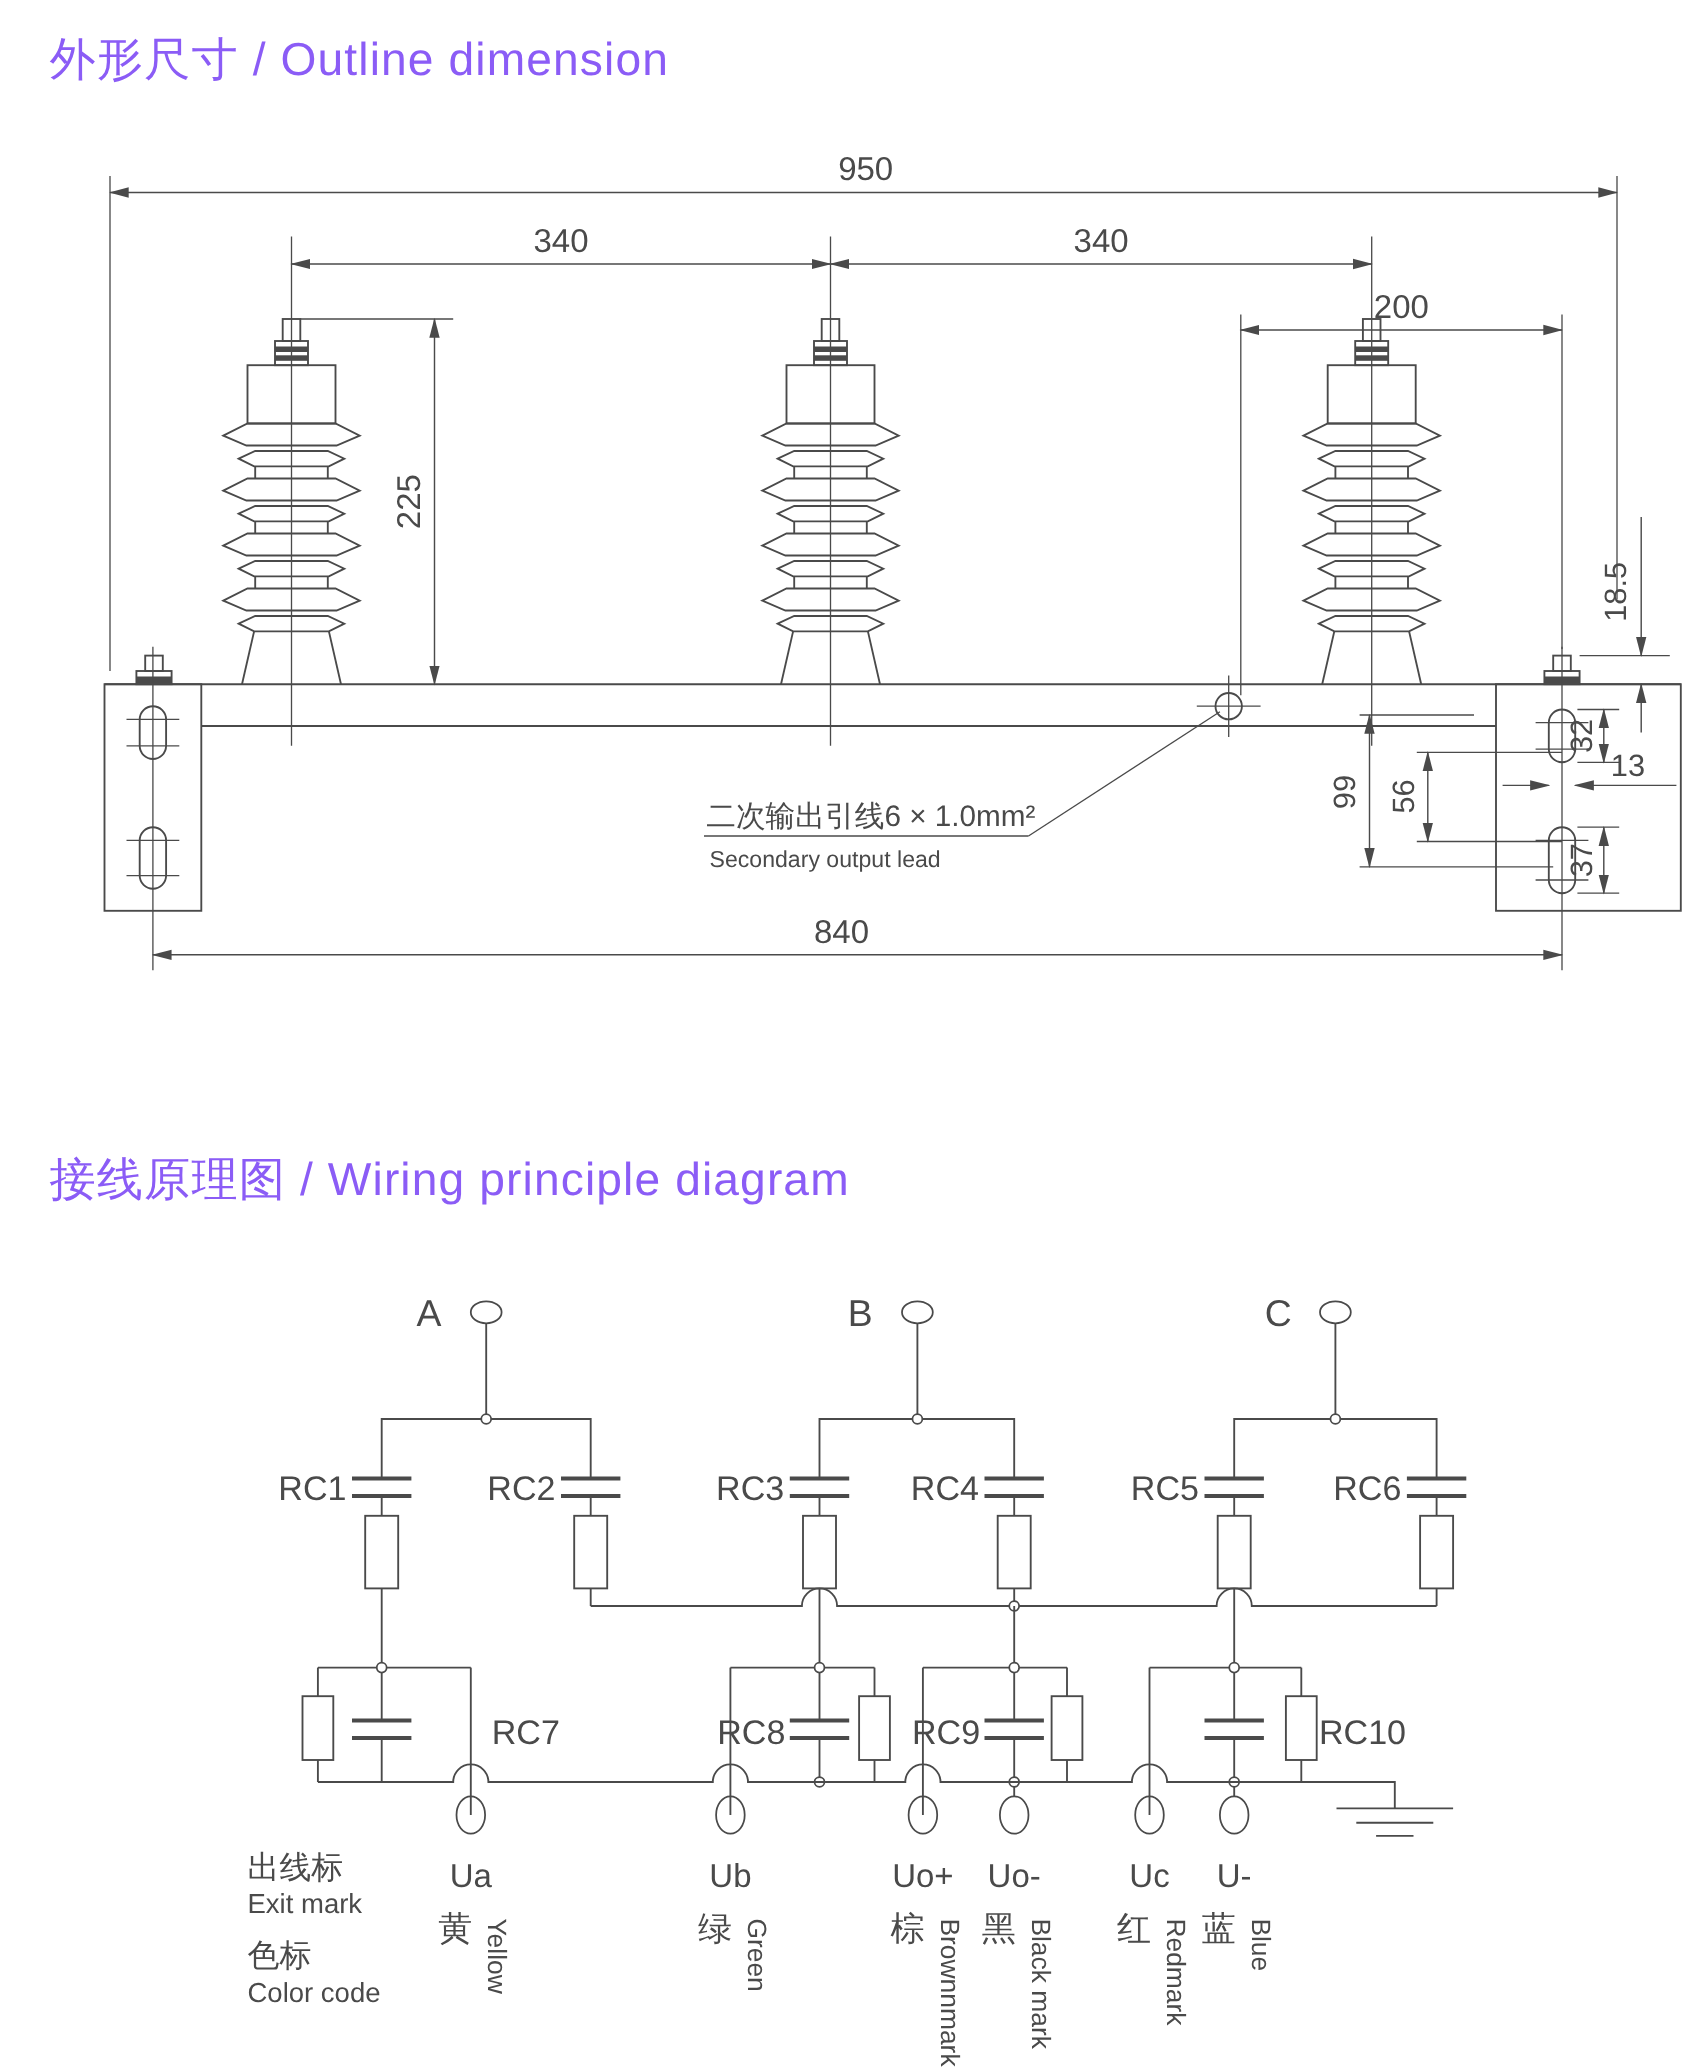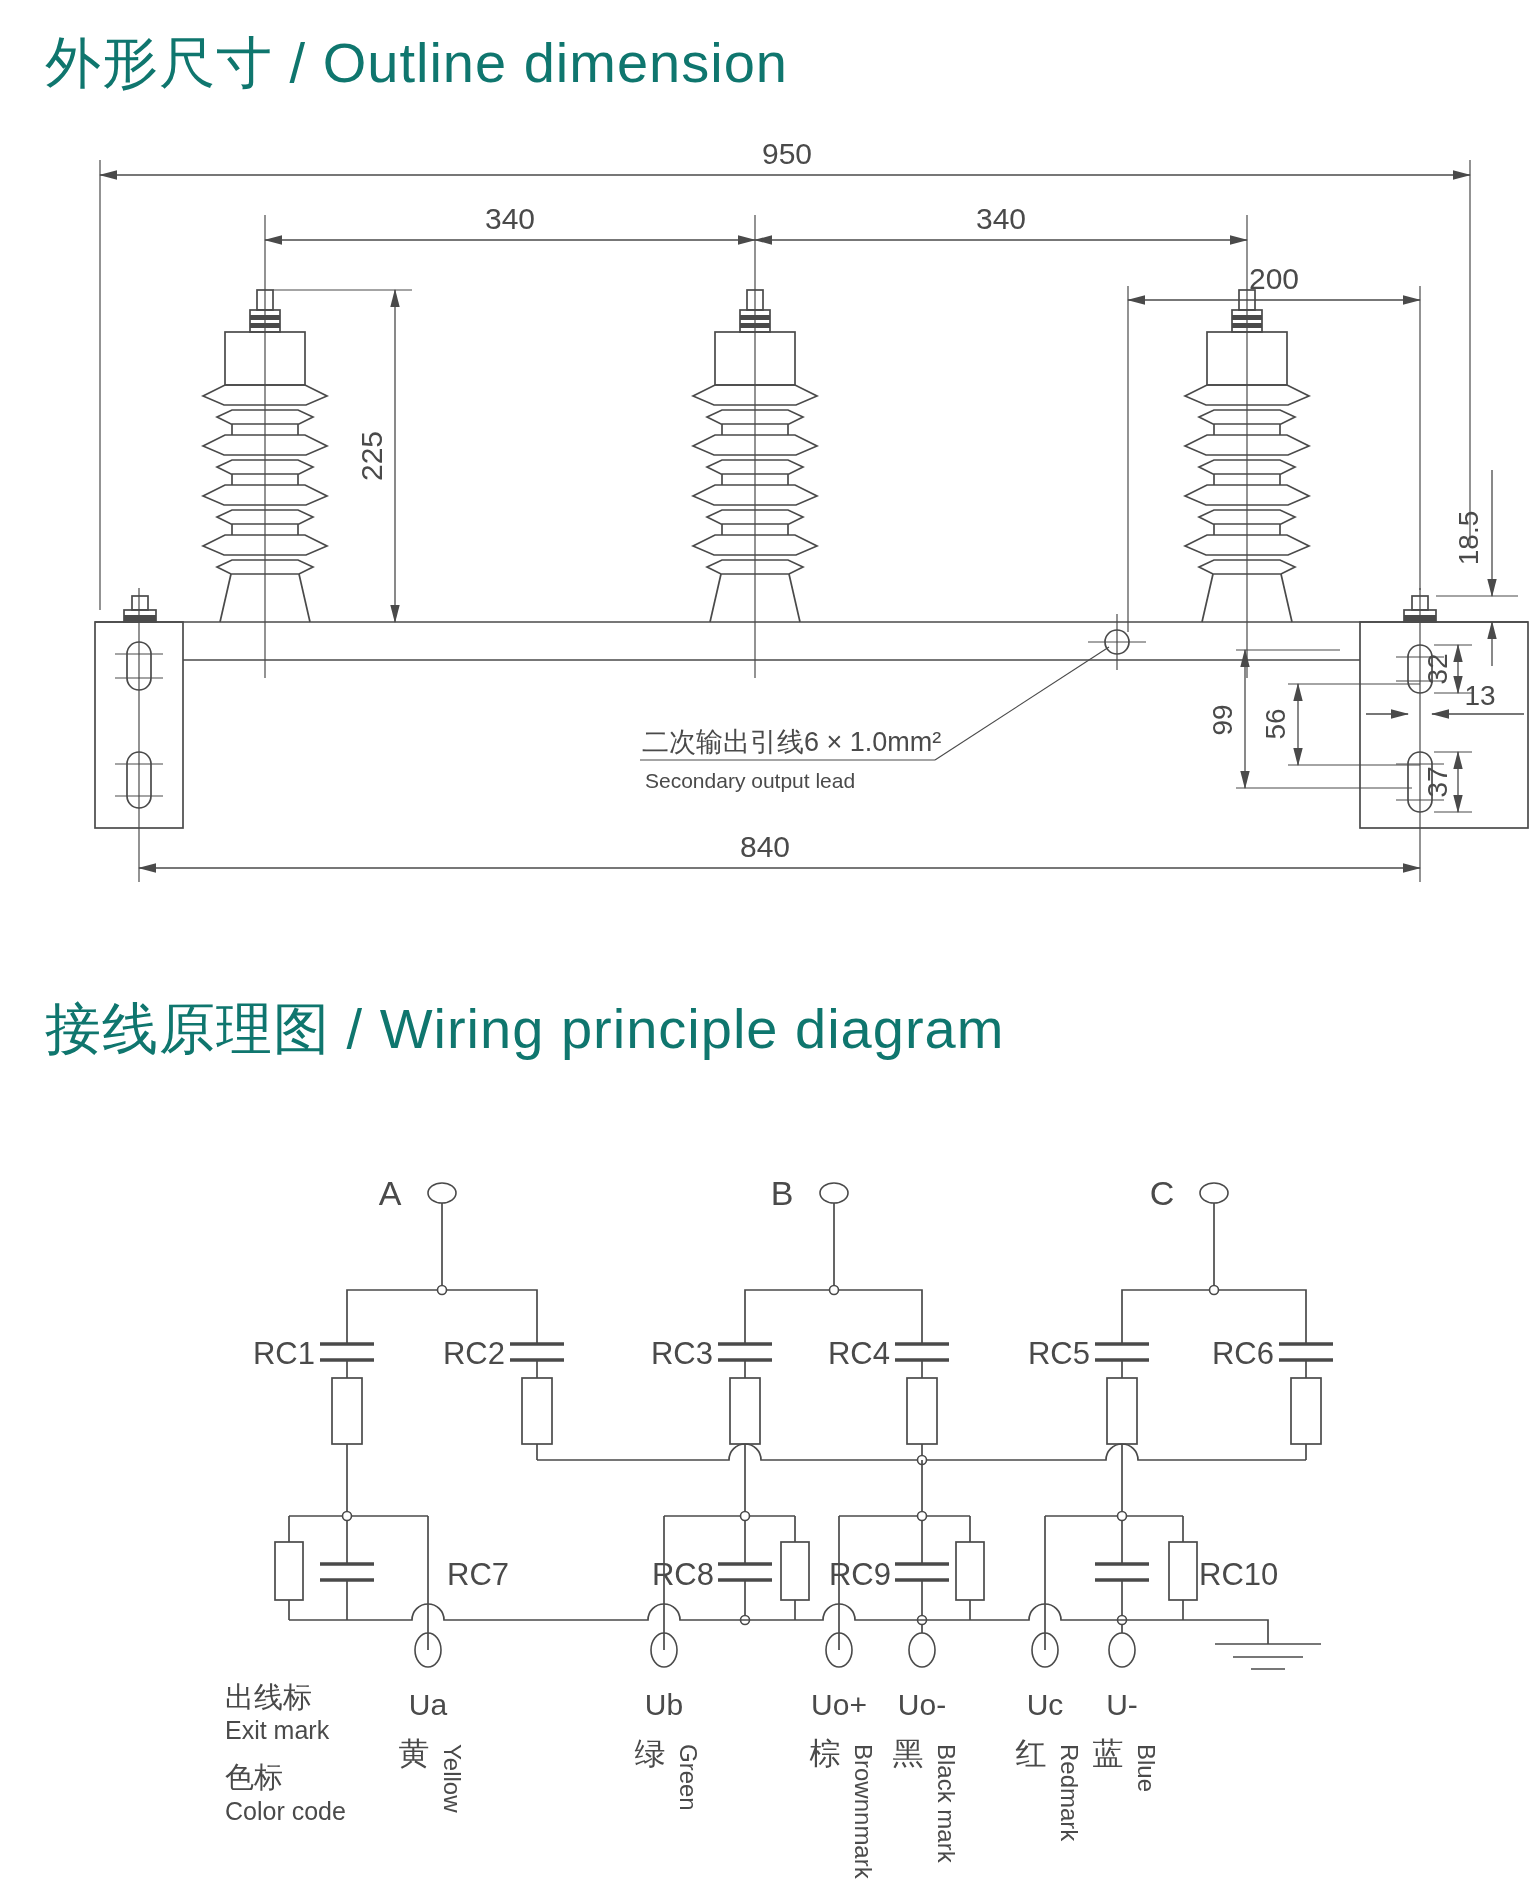--- a/index.html
+++ b/index.html
@@ -1,18 +1,18 @@
 <!DOCTYPE html>
 <html><head>
 <meta charset="utf-8">
 <style>
   html,body{margin:0;padding:0;background:#fff;}
   .page{position:relative;width:1534px;height:1880px;background:#ffffff;overflow:hidden;
         font-family:"Liberation Sans","DejaVu Sans",sans-serif;}
-  .sec-title{position:absolute;left:45px;color:#0f766e;font-size:56px;letter-spacing:1px;white-space:nowrap;}
+  .sec-title{position:absolute;left:45px;color:#8b5cf6;font-size:42px;letter-spacing:1px;white-space:nowrap;}
   svg{position:absolute;left:0;}
   svg text{fill:#4a4a4a;font-family:"Liberation Sans","DejaVu Sans",sans-serif;}
   .ln{stroke:#4a4a4a;stroke-width:1.7;fill:none;}
   .lnw{stroke:#4a4a4a;stroke-width:1.7;fill:#ffffff;}
   .thin{stroke:#4a4a4a;stroke-width:1.2;fill:none;}
   .dim{stroke:#4a4a4a;stroke-width:1.3;fill:none;marker-start:url(#arr);marker-end:url(#arr);}
   .dimE{stroke:#4a4a4a;stroke-width:1.3;fill:none;marker-end:url(#arr);}
   .dimS{stroke:#4a4a4a;stroke-width:1.3;fill:none;marker-start:url(#arr);}
   .plate{stroke:#4a4a4a;stroke-width:3.6;fill:none;}
   .fillg{fill:#4a4a4a;stroke:none;}
@@ -216,21 +216,21 @@
       <line class="dim" x1="1298" y1="574" x2="1298" y2="655"></line>
       <text class="t28 mid" transform="rotate(-90 1285 614)" x="1285" y="614">56</text>
     </g>
 
     <g>
       <line class="dim" x1="139" y1="758" x2="1420" y2="758"></line>
       <text class="t30 mid" x="765" y="747">840</text>
     </g>
   </svg>
 
-  <div class="sec-title" style="top:992px;">接线原理图 / Wiring principle diagram</div>
+  <div class="sec-title" style="top:1044px;">接线原理图 / Wiring principle diagram</div>
 
   <svg style="top:1130px;" width="1534" height="750" viewBox="0 0 1534 750">
 
     <g>
       <text class="t34 mid" x="390" y="75">A</text>
       <ellipse class="ring" cx="442" cy="63" rx="14" ry="10"></ellipse>
       <line class="ln" x1="442" y1="73" x2="442" y2="160"></line>
     </g>
     <g>
       <text class="t34 mid" x="782" y="75">B</text>

